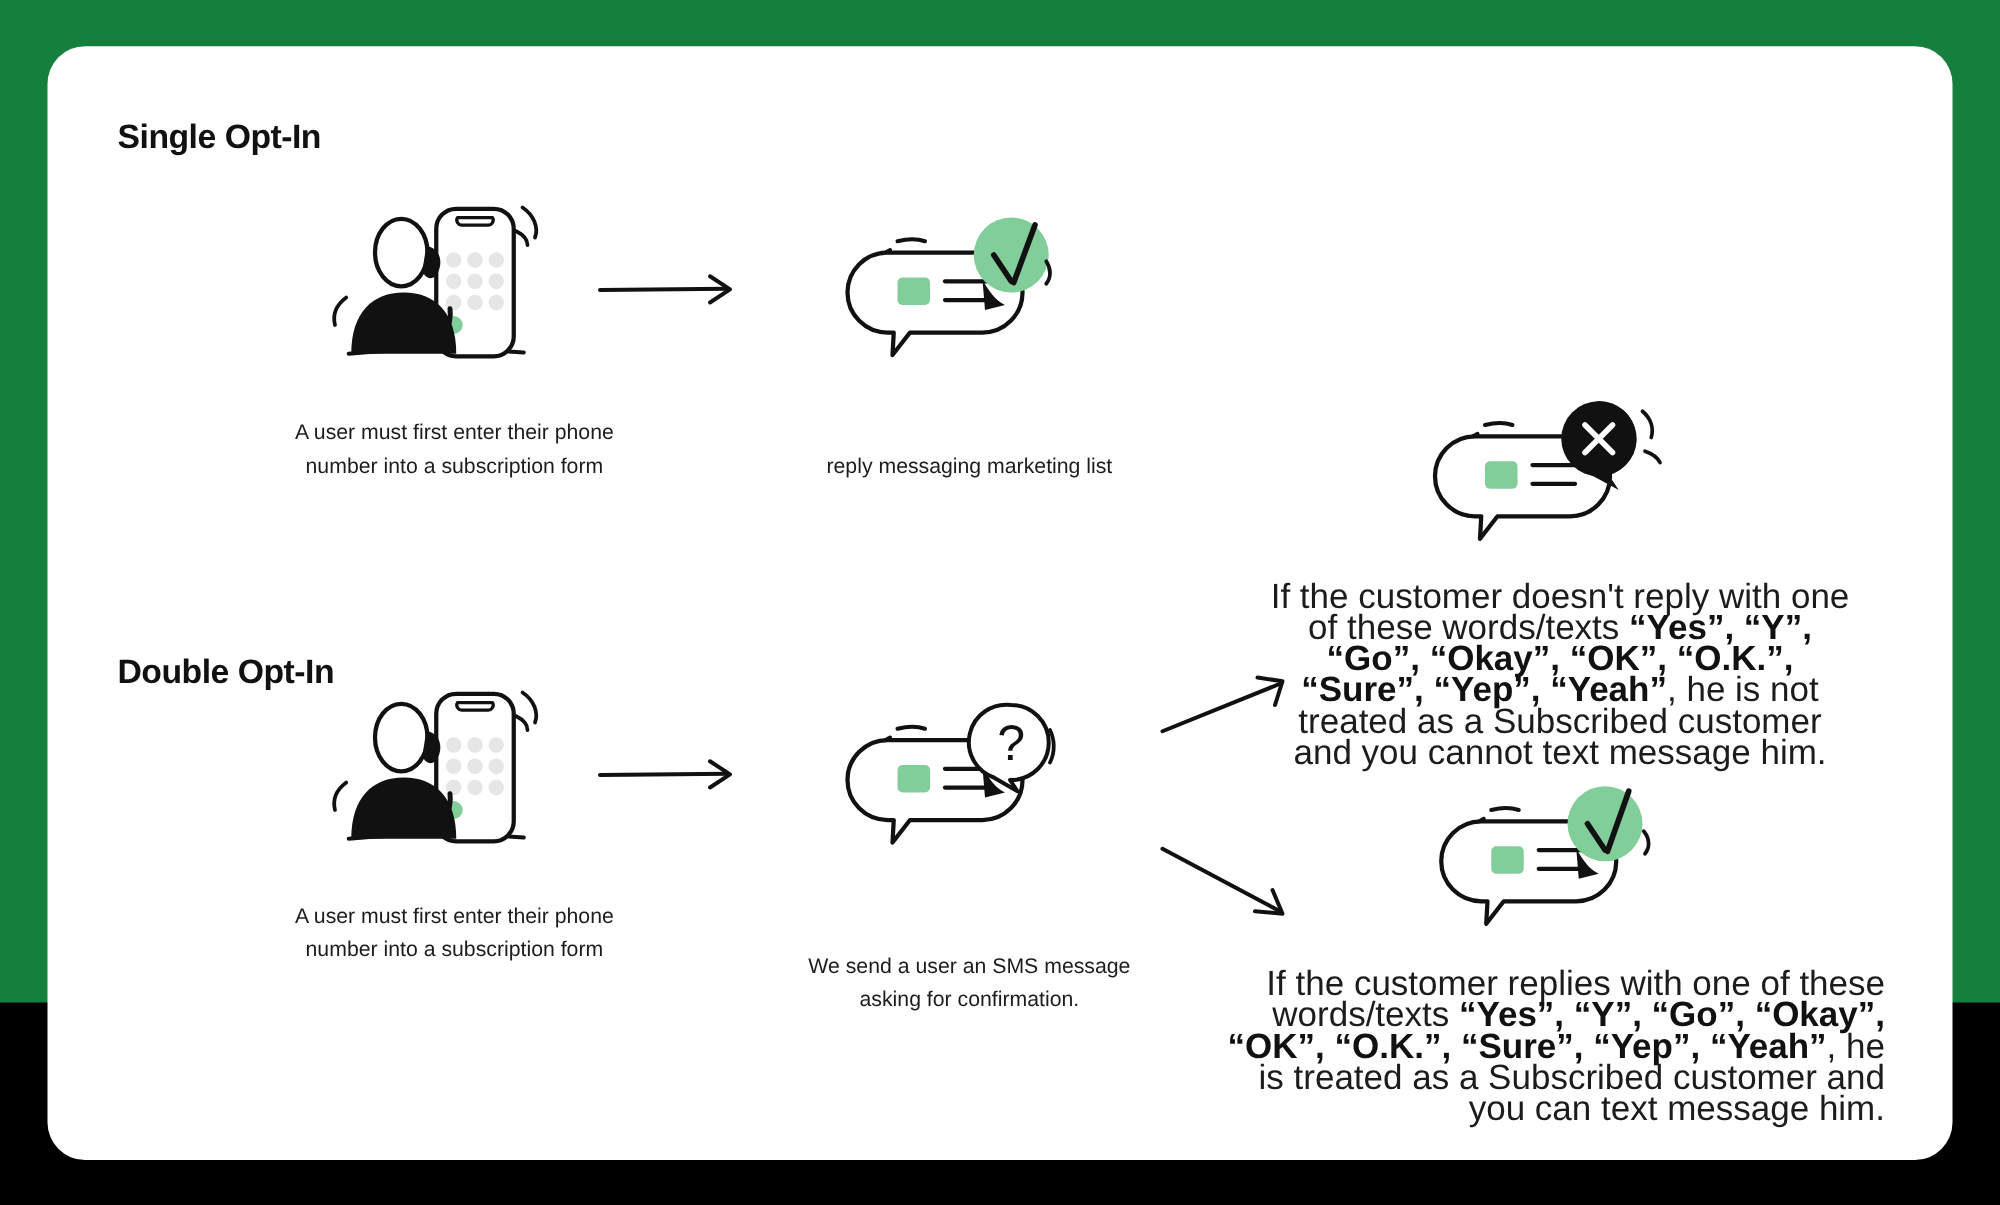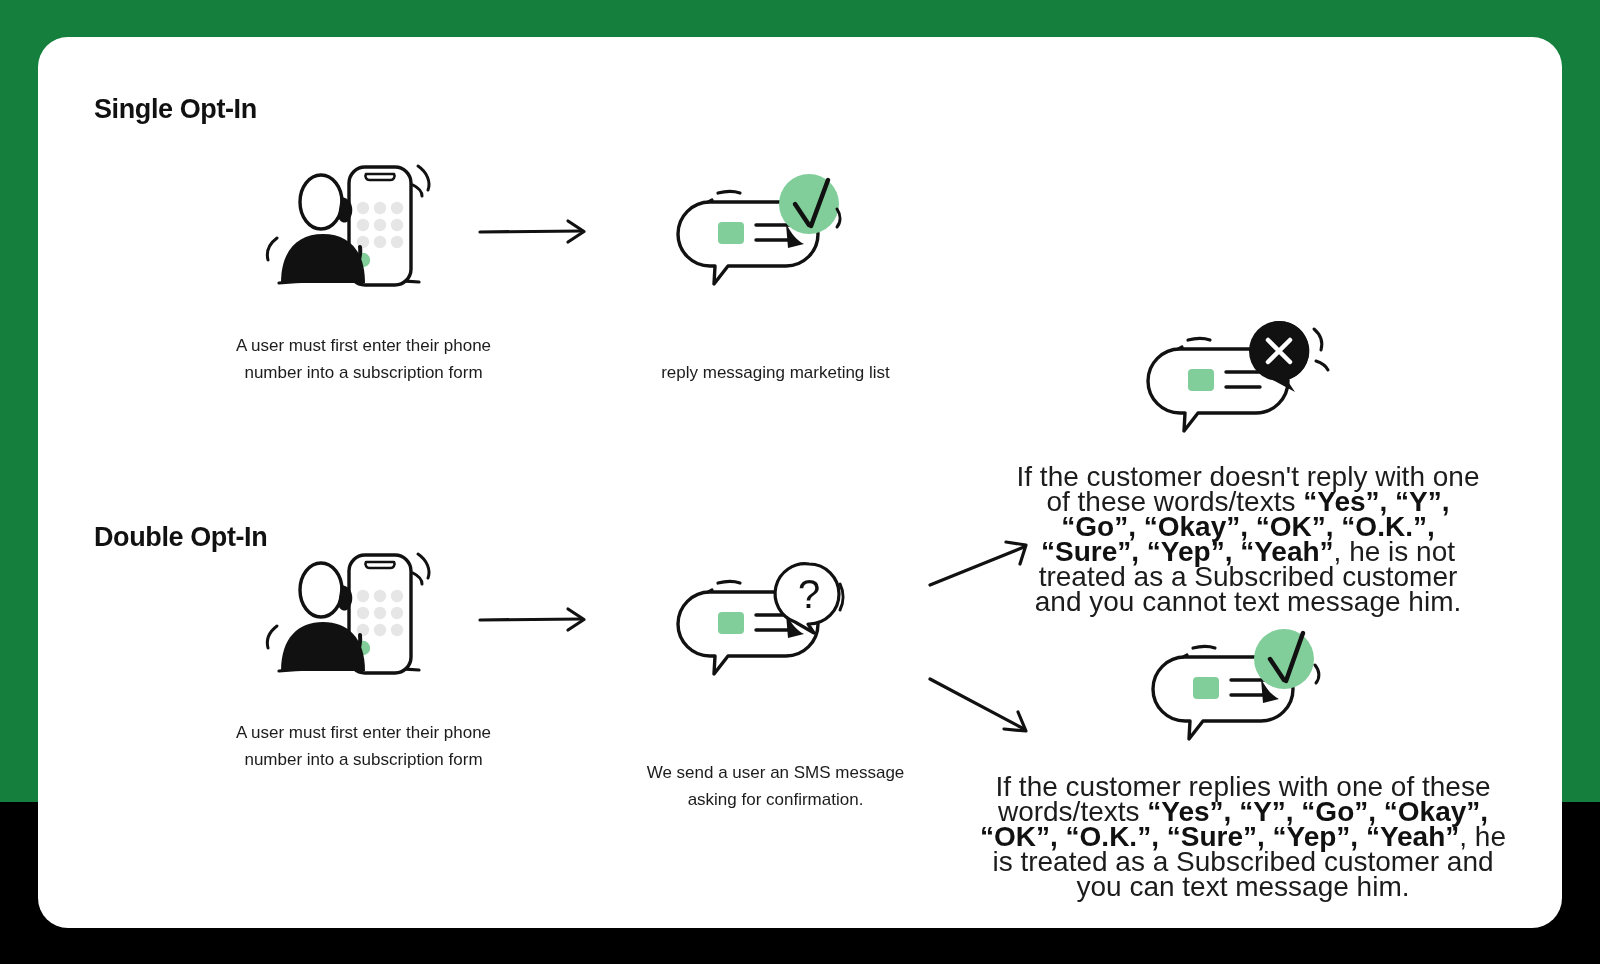--- a/index.html
+++ b/index.html
@@ -252,18 +252,18 @@
         <path d="M88 63 H128" stroke="#111" stroke-width="3.4" stroke-linecap="round"></path>
         <path d="M88 78 H122" stroke="#111" stroke-width="3.4" stroke-linecap="round"></path>
         <path d="M118 62 C 124 72, 128 78, 136 82 L120 86 z" fill="#111"></path>
         <circle cx="141" cy="42" r="30" fill="#81ce9b"></circle>
         <path d="M160 16 L143 64" stroke="#111" stroke-width="4.5" fill="none" stroke-linecap="round"></path>
         <path d="M127 42 L141 63" stroke="#111" stroke-width="4.5" fill="none" stroke-linecap="round"></path>
         <path d="M172 48 C 177 54, 177 61, 173 66" stroke="#111" stroke-width="3" fill="none" stroke-linecap="round"></path>
       </svg>
     </div>
 
-    <div class="blurb" style="left:940px; top:737px; width:530px;">
+    <div class="blurb" style="left:940px; top:737px; width:530px;text-align:right;">
       <span>If the customer replies with one of these words/texts </span><b>“Yes”, “Y”, “Go”, “Okay”, “OK”, “O.K.”, “Sure”, “Yep”, “Yeah”</b><span>, he is treated as a Subscribed customer and you can text message him.</span>
     </div>
 
   </div>
 </div>
 
 </body></html>

